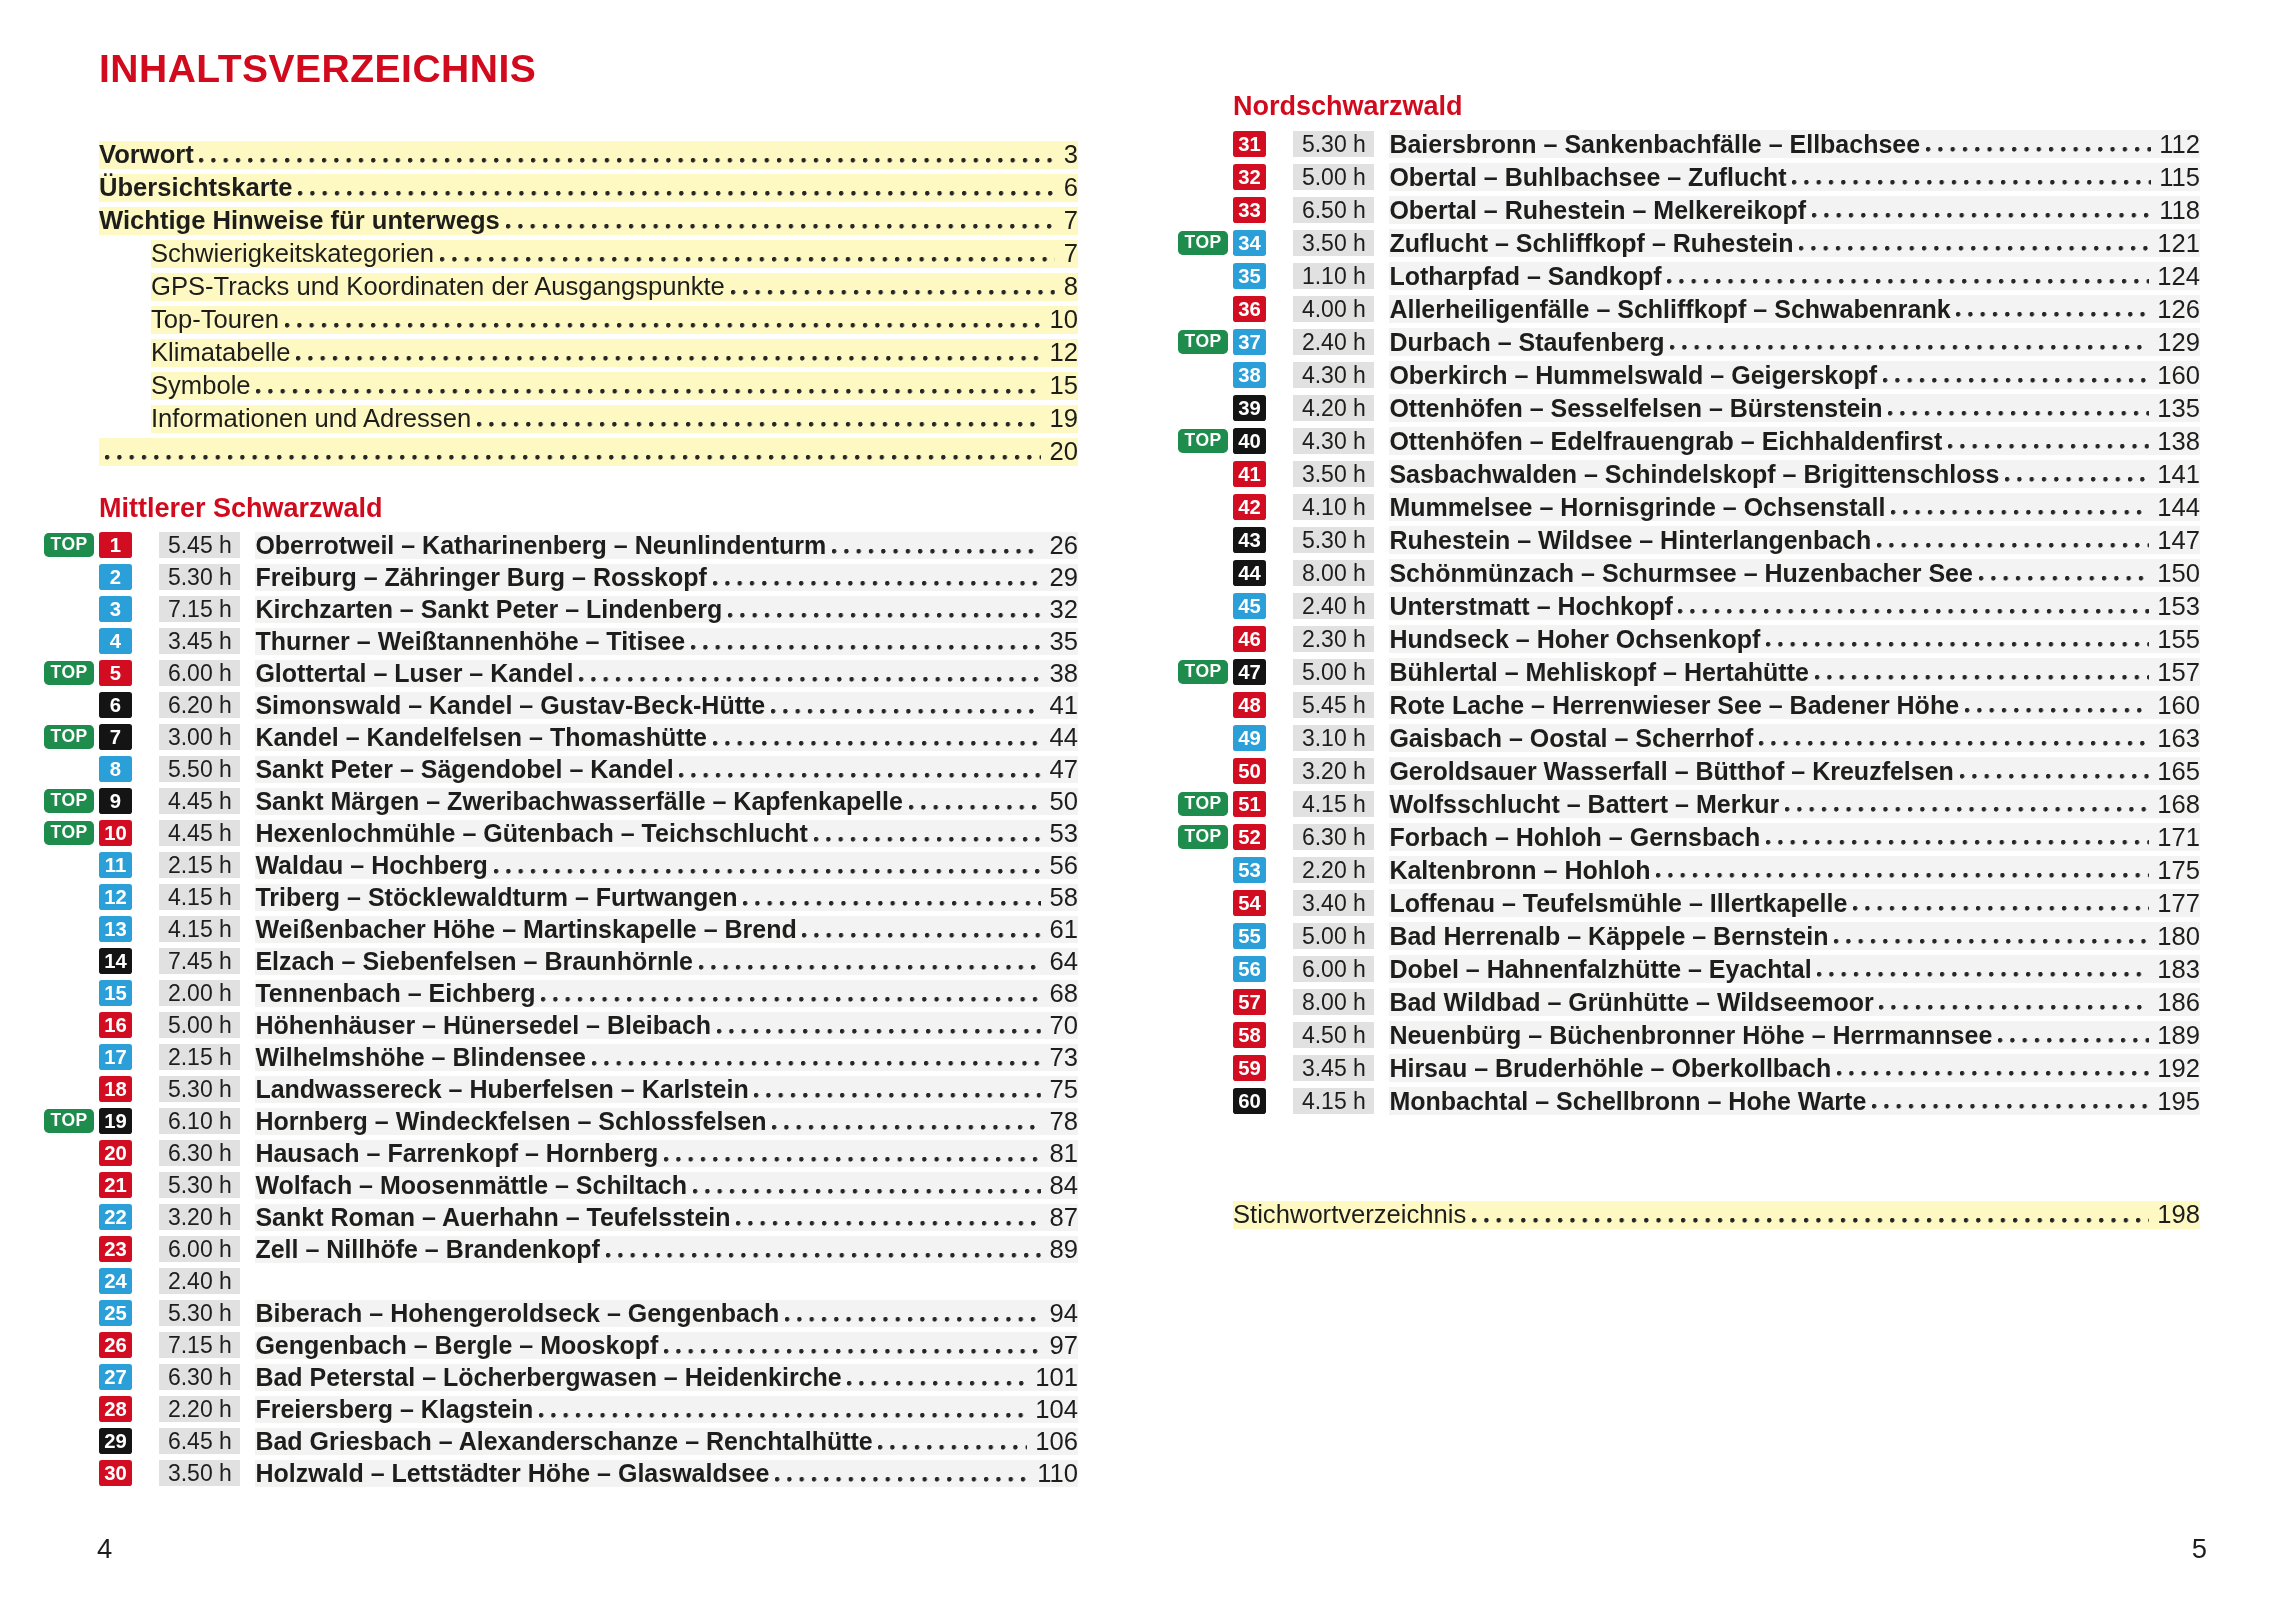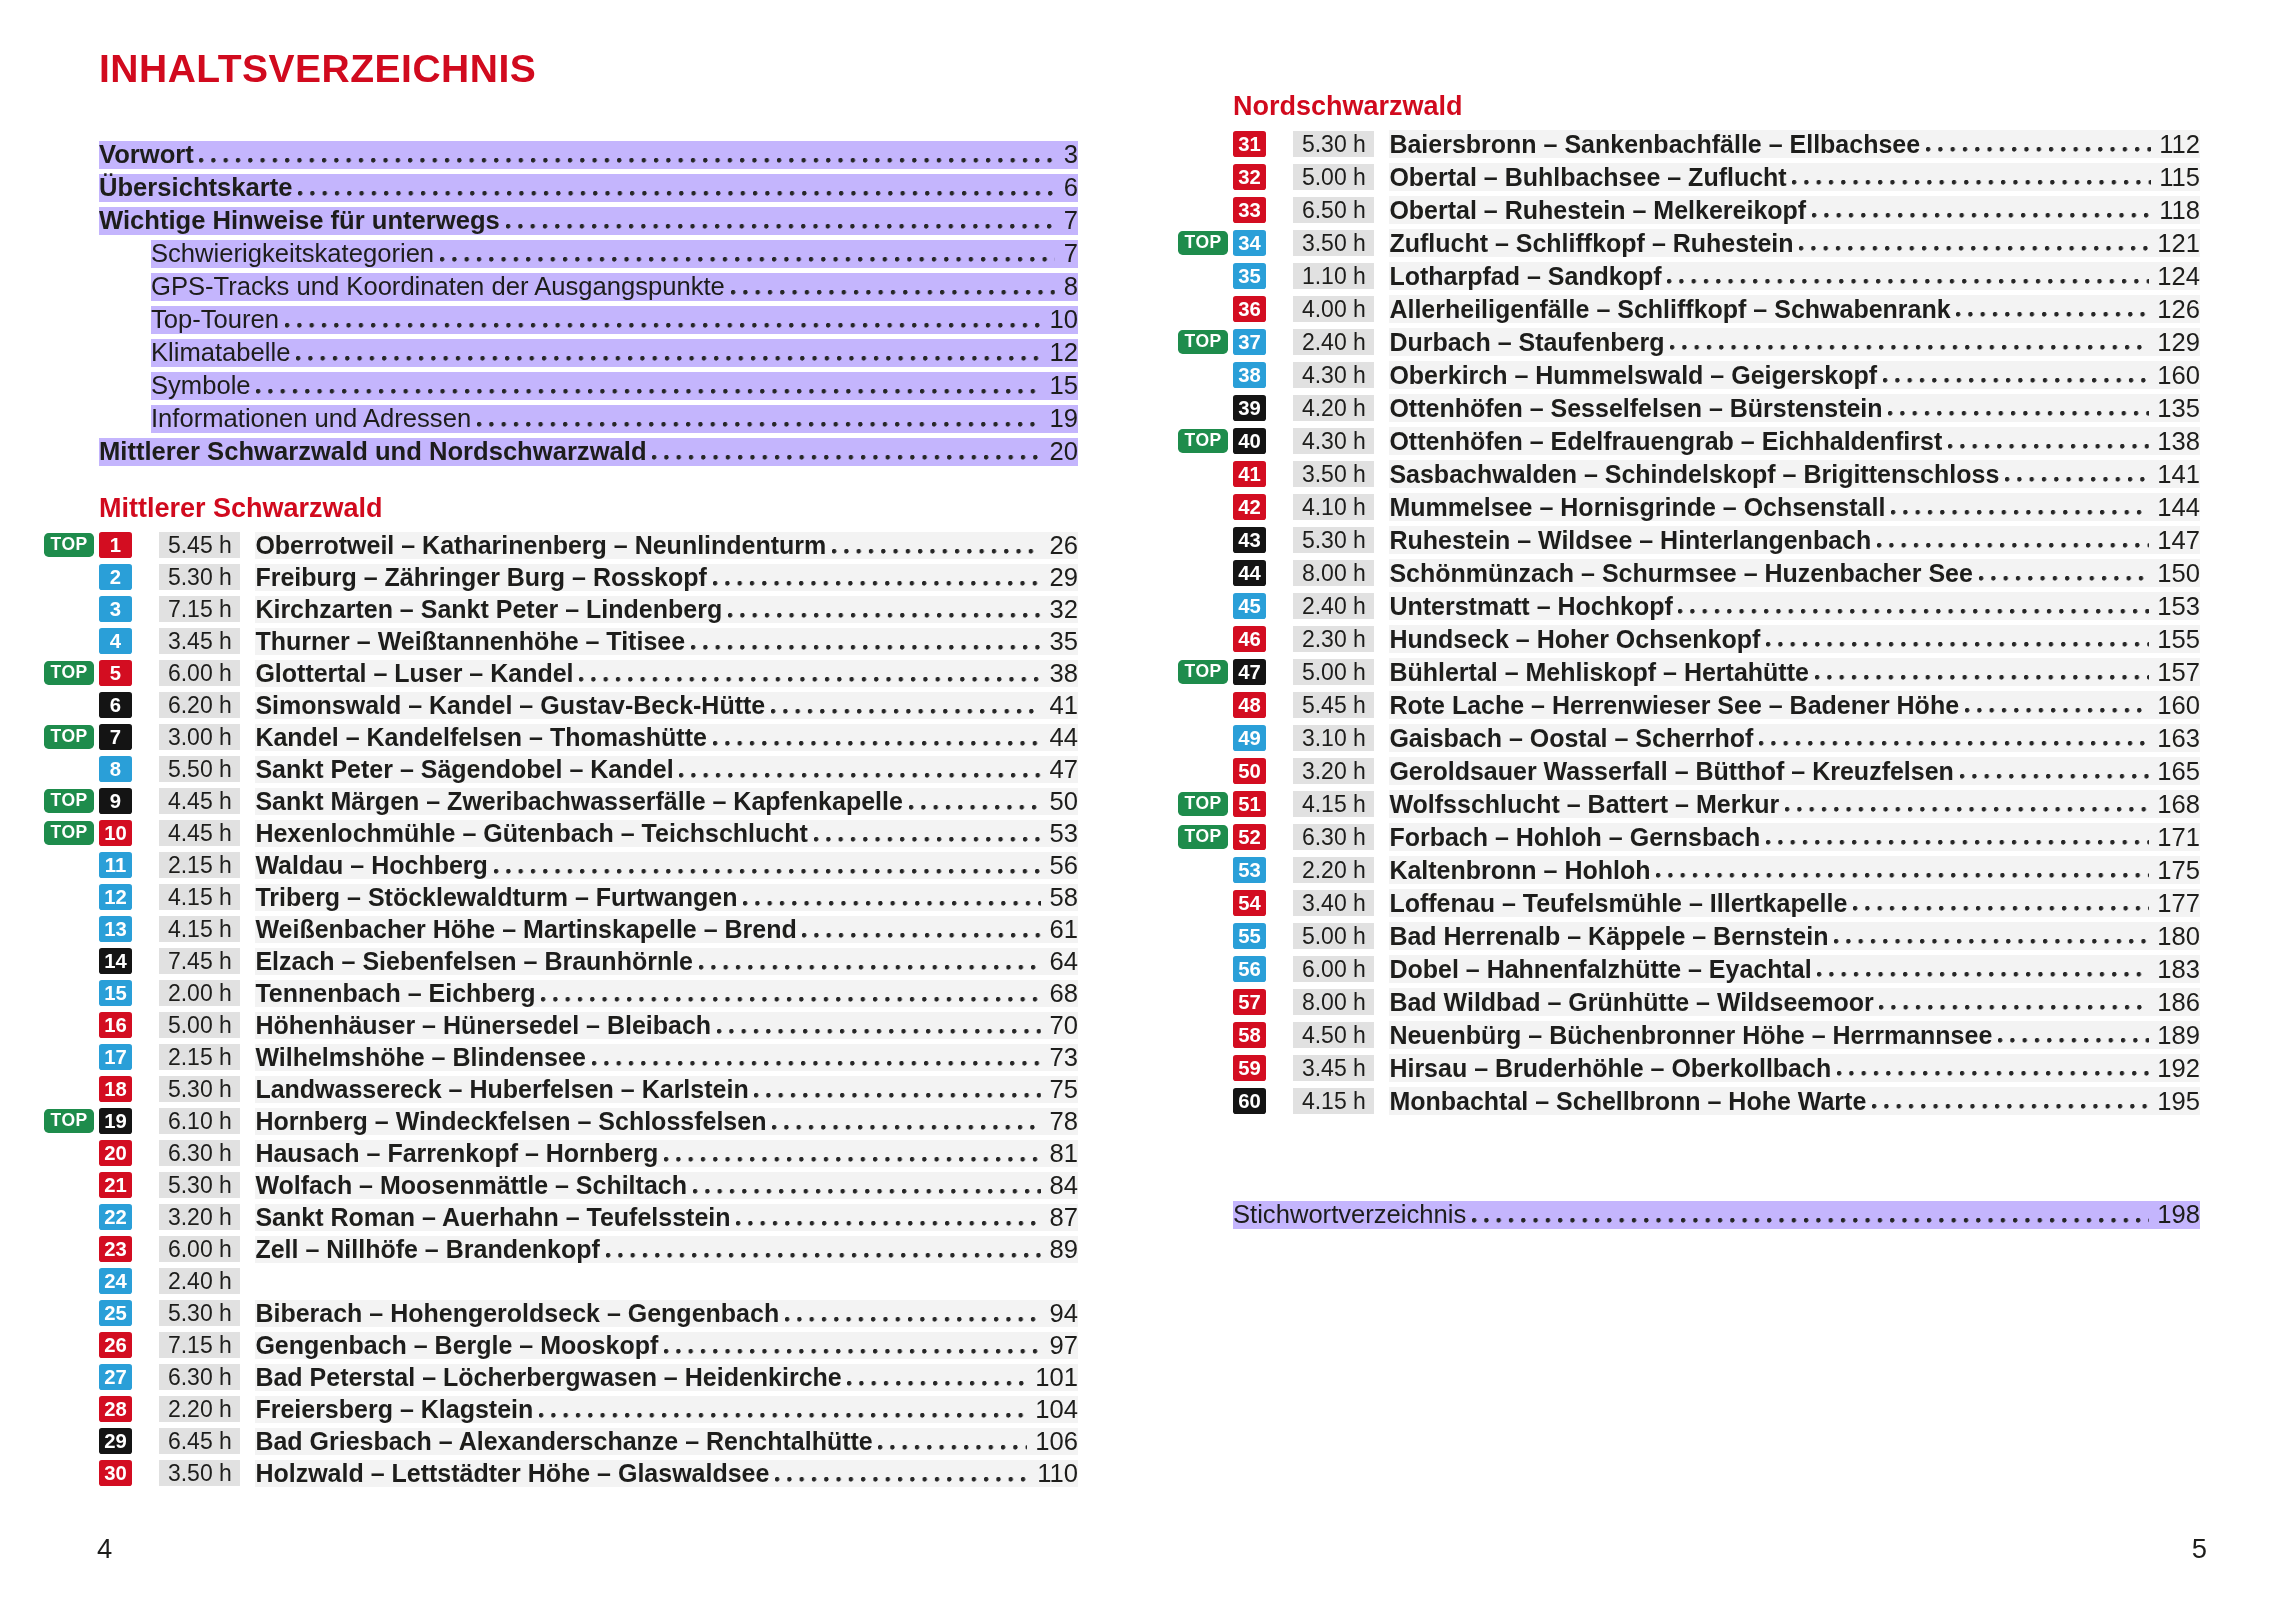--- a/index.html
+++ b/index.html
@@ -27,21 +27,21 @@
   .intro-row {
     display: flex; align-items: center;
     height: 33px;
     padding-left: 55px;
   }
   .intro-row.indent { padding-left: 107px; }
   .intro-line {
     flex: 1; min-width: 0;
     display: flex; align-items: center;
     height: 28px;
-    background: #c4b5fd;
+    background: #fef9c3;
   }
   .intro-label { font-size: 25.6px; white-space: nowrap; }
   .intro-row.bold .intro-label { font-weight: bold; }
 
   .section-heading {
     margin: 24.6px 0 5.7px 55px;
     font-size: 27px;
     font-weight: bold;
     color: var(--heading-red, #d10a1e);
   }
@@ -178,21 +178,20 @@
       </div>
       <div class="intro-row indent">
         <span class="intro-line">
           <span class="intro-label">Informationen und Adressen</span>
           <span class="dots"></span>
           <span class="pnum">19</span>
         </span>
       </div>
       <div class="intro-row bold">
         <span class="intro-line">
-          <span class="intro-label">Mittlerer Schwarzwald und Nordschwarzwald</span>
           <span class="dots"></span>
           <span class="pnum">20</span>
         </span>
       </div>
     </div>
   <div class="section-heading">Mittlerer Schwarzwald</div>
   <div class="tour-list">
       <div class="tour-row">
         <span class="top-slot">
           <span class="top-badge">TOP</span>

